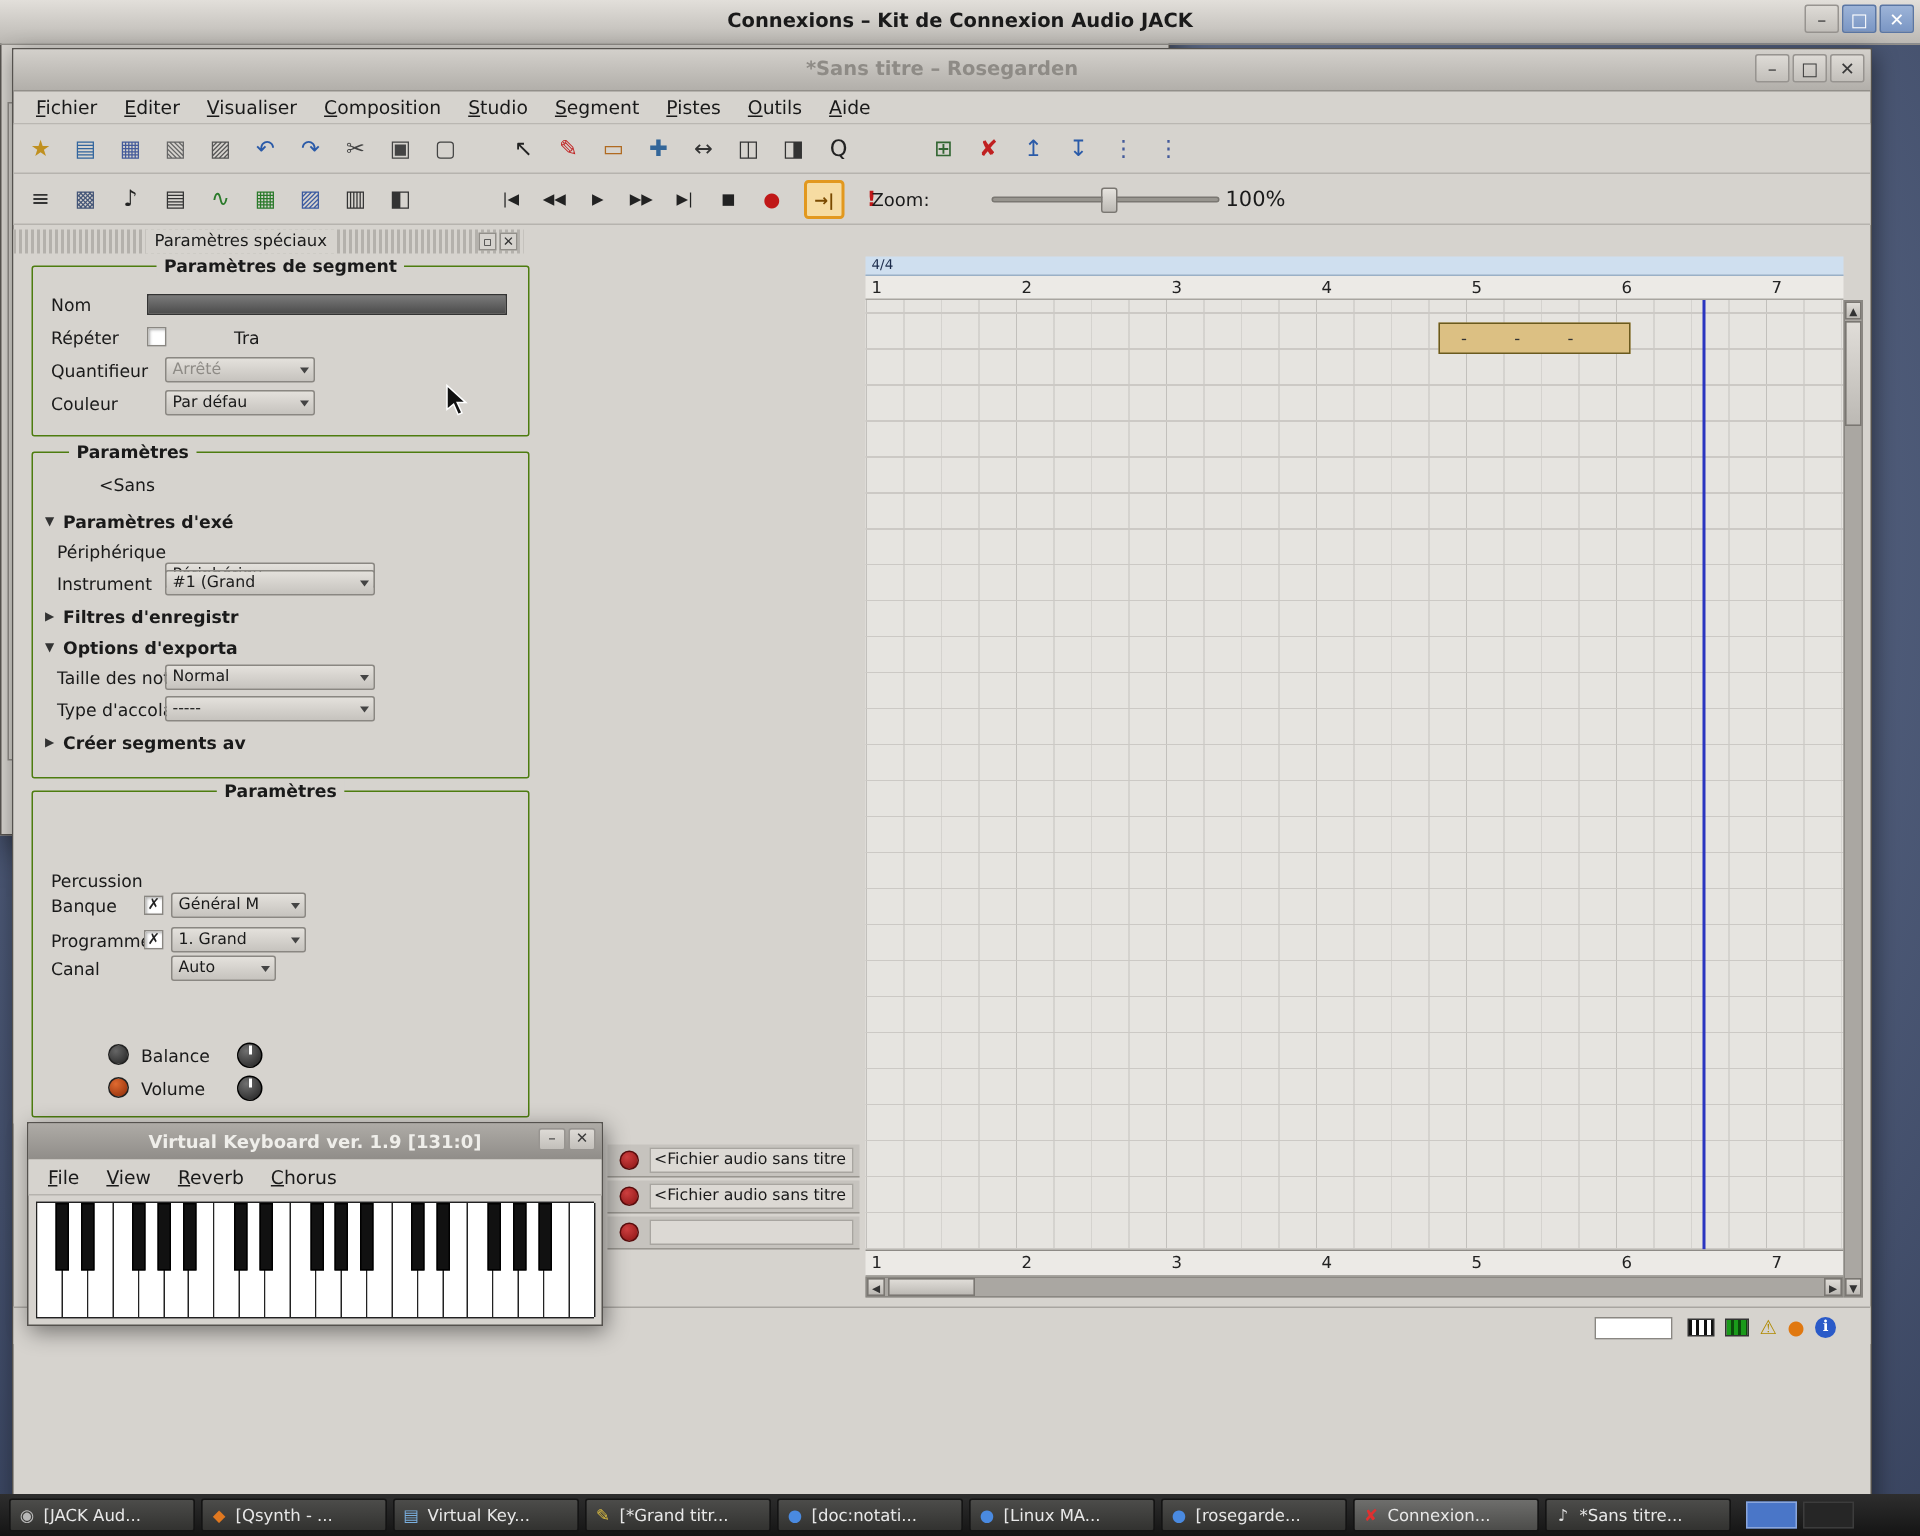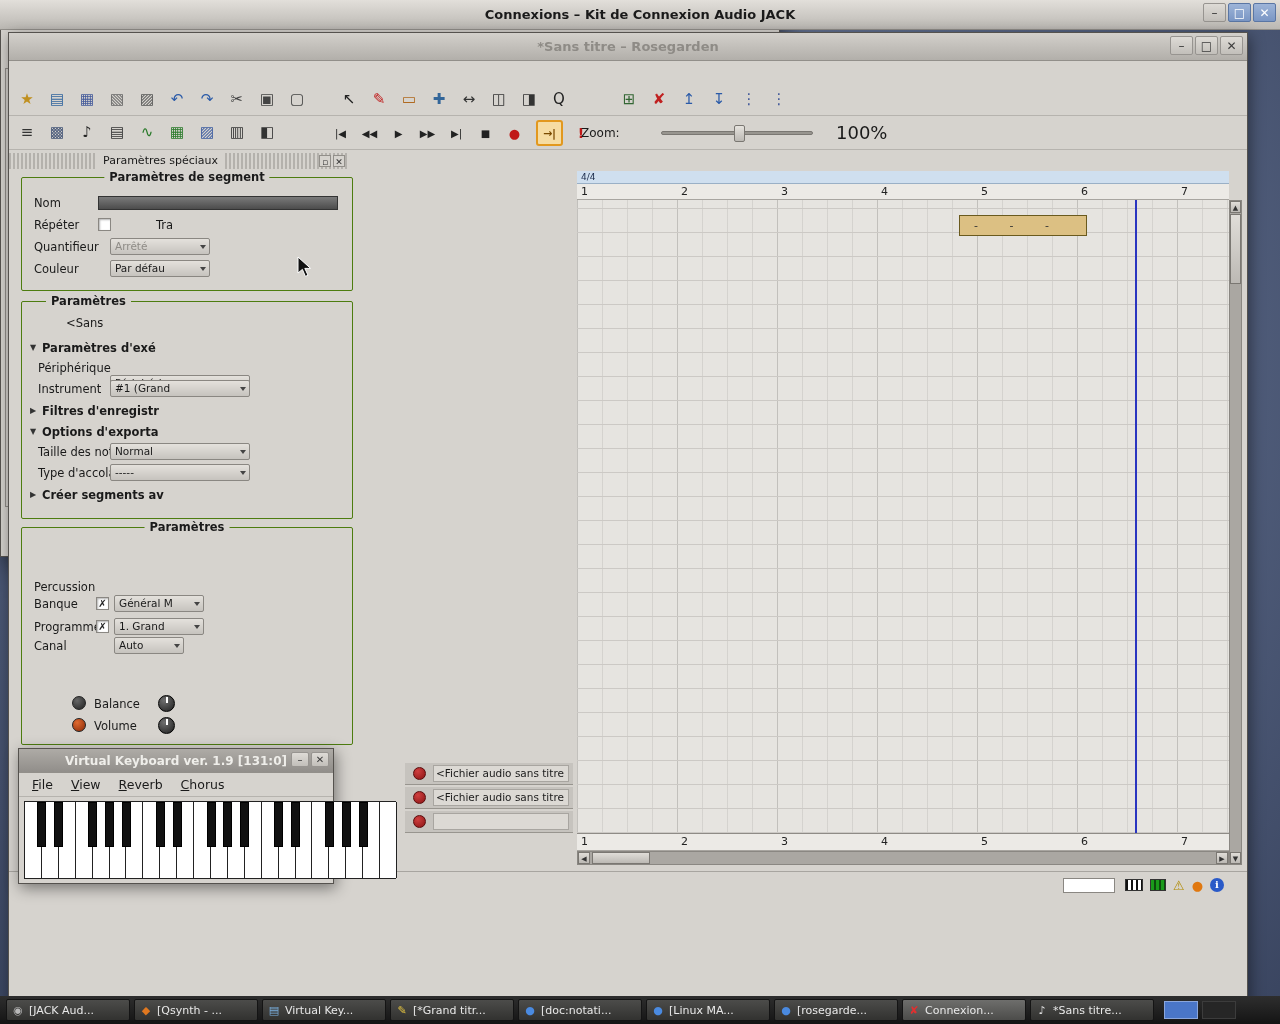--- a/index.html
+++ b/index.html
@@ -44,21 +44,21 @@
 .tb-group{position:absolute;top:3px;display:flex;gap:2px}
 .tool-btn{width:28px;height:27px;display:flex;align-items:center;justify-content:center;border:1px solid transparent;border-radius:2px}
 .tool-btn .glyph{font-size:15px;line-height:1}
 .transport-btn{width:27px;height:26px;display:flex;align-items:center;justify-content:center;font-size:10px;color:#222;border:1px solid transparent}
 #punch-btn{position:absolute;left:527px;top:4px;width:27px;height:26px;display:flex;align-items:center;justify-content:center;
  background:#f6dca2;border:2px solid #e2981e;border-radius:3px;font-weight:bold;color:#7a4a00;font-size:11px}
 #panic-btn{position:absolute;left:560px;top:4px;width:24px;height:26px;display:flex;align-items:center;justify-content:center;color:#c01818;font-weight:bold;font-size:14px}
 #zoom-label{position:absolute;left:572px;top:0;line-height:34px;font-size:12px}
 #zoom-slider{position:absolute;left:652px;top:15px;width:152px;height:4px;background:#98958f;border:1px solid #7a7772;border-radius:2px}
 #zoom-handle{position:absolute;left:72px;top:-7px;width:11px;height:17px;background:linear-gradient(#e6e3de,#bcb9b4);border:1px solid #7a7772;border-radius:2px}
-#zoom-value{position:absolute;left:827px;top:0;line-height:34px;font-size:18px}
+#zoom-value{position:absolute;left:808px;top:0;line-height:34px;font-size:14px}
 
 
 #special-panel{position:absolute;left:0;top:120px;width:340px;height:596px;background:#d6d3ce}
 .sp-header{position:absolute;left:0;top:0;width:340px;height:16px;
  background:repeating-linear-gradient(90deg,#b4b1ac 0 2px,#d6d3ce 2px 4px)}
 .sp-header .sp-title{position:absolute;left:88px;top:0;background:#d6d3ce;padding:0 6px;font-size:11px;line-height:16px}
 .sp-header .hbtn{position:absolute;top:2px;width:12px;height:12px;font-size:9px;line-height:12px;text-align:center;color:#333;background:#d6d3ce;border:1px solid #928f8a}
 .gbox{position:absolute;left:12px;width:332px;border:1px solid #4d7c0f;border-radius:2px}
 .gtitle{position:absolute;top:-8px;background:#d6d3ce;padding:0 5px;font-size:11.5px;font-weight:bold;white-space:nowrap}
 .gtitle.center{left:50%;transform:translateX(-50%)}
@@ -111,21 +111,21 @@
 
 #rg-statusbar{position:absolute;left:0;top:838px;right:0;height:25px;border-top:1px solid #a8a5a0;background:#d6d3ce}
 #status-field{position:absolute;left:1054px;top:6px;width:52px;height:15px;background:#fff;border:1px solid #8a8782}
 #status-icons{position:absolute;left:1116px;top:4px;display:flex;gap:7px;align-items:center;height:18px}
 .pianoicon{width:18px;height:12px;background:repeating-linear-gradient(90deg,#111 0 2px,#fff 2px 5px);border:1px solid #333}
 .metericon{width:16px;height:12px;background:repeating-linear-gradient(90deg,#1a9a1a 0 3px,#0c4a0c 3px 5px);border:1px solid #333}
 .sicon{font-size:13px;line-height:1}
 .infoicon{width:14px;height:14px;border-radius:50%;color:#fff;font-size:10px;font-weight:bold;text-align:center;line-height:14px;font-family:"DejaVu Serif",serif}
 
 
-#vk-window{left:18px;top:748px;width:316px;height:136px;z-index:40}
+#vk-window{left:18px;top:748px;width:384px;height:136px;z-index:40}
 #vk-window .titlebar{height:24px;background:linear-gradient(#aeaba6,#918e8a)}
 #vk-window .wtitle{font-size:12px;color:#efeeea}
 #vk-window .winbtn{width:18px;height:15px;font-size:10px}
 #vk-menubar{position:absolute;left:0;top:24px;right:0;height:24px;display:flex;align-items:center;padding-left:4px;background:#d6d3ce;border-bottom:1px solid #b6b3ae}
 #piano{position:absolute;left:5px;top:52px;width:372px;height:78px;background:#fff;border:1px solid #222}
 .wkey{position:absolute;top:0;height:76px;background:#fff;border-right:1px solid #222}
 .bkey{position:absolute;top:0;width:9px;height:45px;background:#111;border:1px solid #000;z-index:2}
 
 
 #dialog{left:170px;top:200px;width:780px;height:557px;z-index:50;background:#d4d1cc;border:1px solid #56534f;box-shadow:3px 8px 22px rgba(0,0,0,.5)}
@@ -182,20 +182,31 @@
 
   <div id="rg-window" class="win">
     <div class="titlebar">
       <span class="wtitle">*Sans titre – Rosegarden</span>
       <span class="winbtns">
         <span class="winbtn">–</span>
         <span class="winbtn">□</span>
         <span class="winbtn">✕</span>
       </span>
     </div>
+    <div id="rg-menubar">
+        <span class="menu-item">Fichier</span>
+        <span class="menu-item">Editer</span>
+        <span class="menu-item">Visualiser</span>
+        <span class="menu-item">Composition</span>
+        <span class="menu-item">Studio</span>
+        <span class="menu-item">Segment</span>
+        <span class="menu-item">Pistes</span>
+        <span class="menu-item">Outils</span>
+        <span class="menu-item">Aide</span>
+      </div>
 
     <div id="rg-toolbar1" class="toolbar">
       <div id="tb-file" class="tb-group" style="left:4px">
           <div class="tool-btn">
             <span class="glyph" style="color: rgb(192, 144, 32);">★</span>
           </div>
           <div class="tool-btn">
             <span class="glyph" style="color: rgb(51, 102, 158);">▤</span>
           </div>
           <div class="tool-btn">

